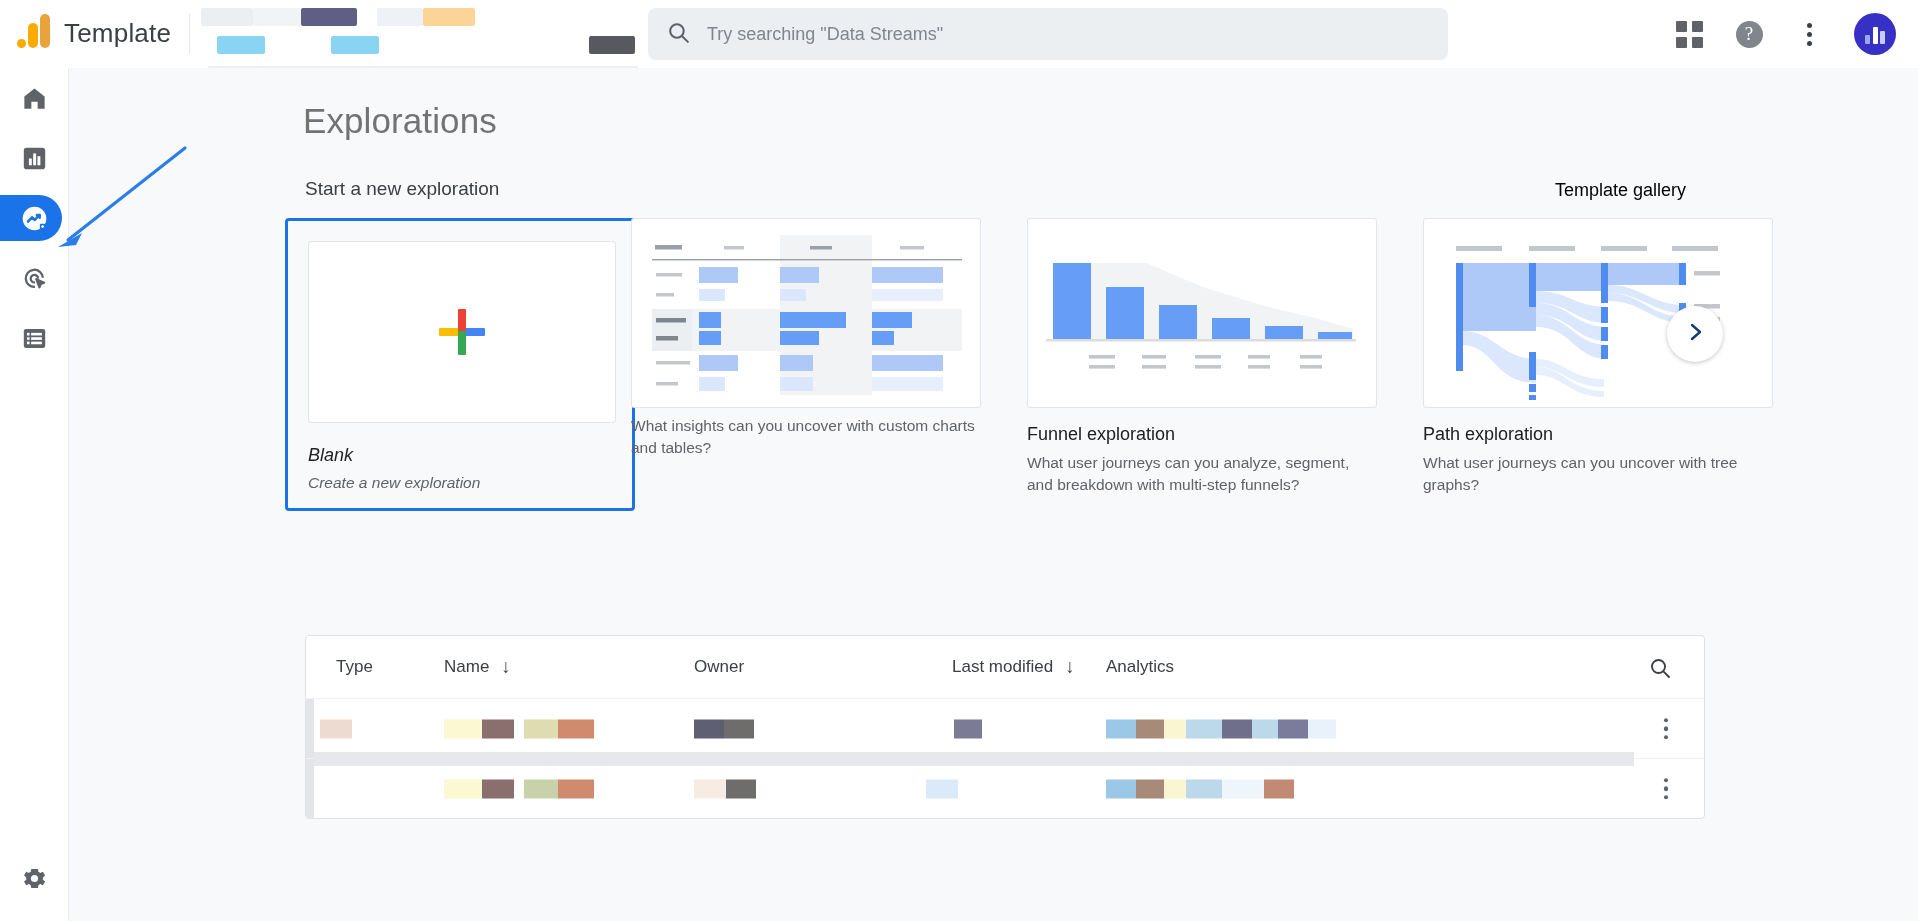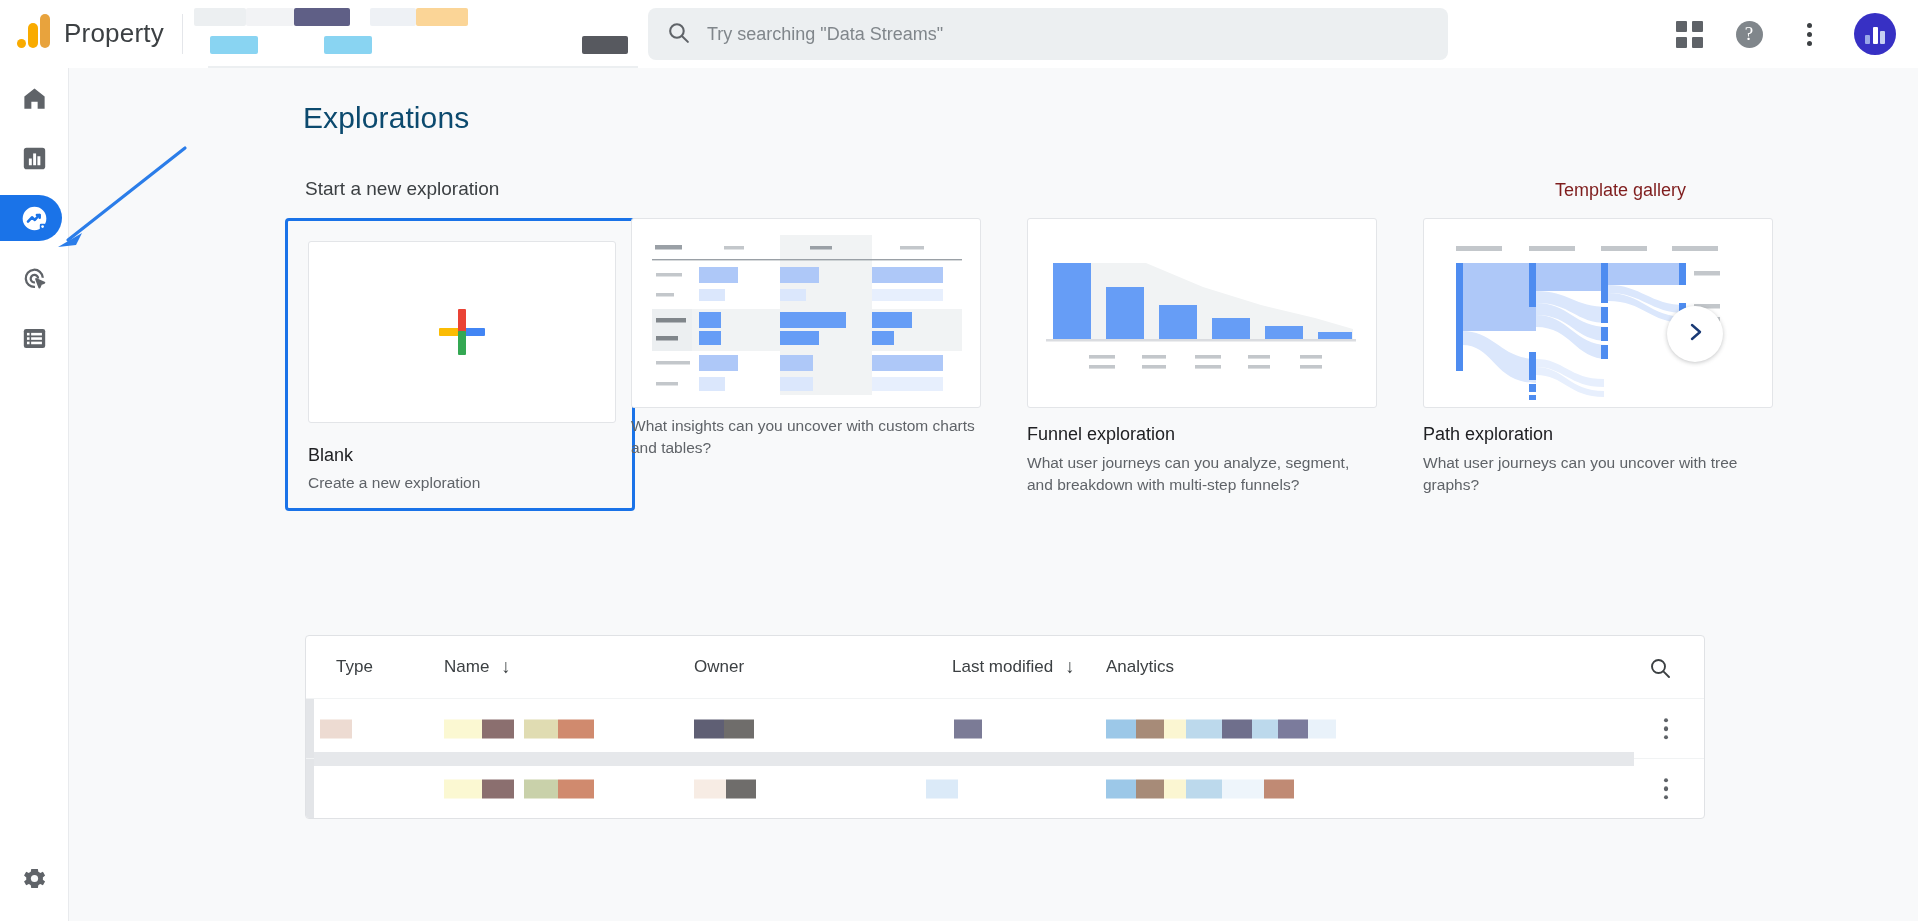--- a/index.html
+++ b/index.html
@@ -100,45 +100,45 @@
   .annot { position: absolute; left: 40px; top: 140px; width: 150px; height: 130px;
            pointer-events: none; z-index: 30; }
 
   
   .main {
     position: absolute; left: 69px; top: 68px; width: 1849px; height: 853px;
     background: #f8f9fa; overflow: hidden;
   }
   .page-title {
     position: absolute; left: 234px; top: 33px;
-    font-size: 30px; color: #0c4a6e; font-weight: 400; letter-spacing: .1px;
+    font-size: 35px; color: #737373; font-weight: 400; letter-spacing: .1px;
   }
   .section-label {
     position: absolute; left: 236px; top: 110px;
     font-size: 19px; color: #3c4043;
   }
   .tpl-gallery {
     position: absolute; right: 232px; top: 112px;
-    font-size: 18px; color: #7f1d1d; cursor: pointer; font-weight: 500;
+    font-size: 18px; color: #000000; cursor: pointer; font-weight: 500;
   }
 
   
   .cards { position: absolute; left: 216px; top: 150px;
            display: flex; gap: 46px; }
 
   .card { width: 350px; cursor: pointer; }
   .card .thumb {
     width: 350px; height: 190px; background: #fff;
     border: 1px solid #e3e5e8; border-radius: 3px; position: relative; overflow: hidden;
   }
   .card .ttl { margin-top: 16px; font-size: 18px; color: #202124; }
   .card .desc { margin-top: 7px; font-size: 15.5px; color: #5f6368; line-height: 1.45; }
 
   
-  .card.blank { width: 300px; }
+  .card.blank { width: 300px; font-style: italic; }
   .card.blank .frame {
     border: 3px solid #1a73e8; border-radius: 4px; background: #f8f9fa;
     padding: 20px 20px 14px 20px; width: 350px;
   }
   .card.blank .thumb { width: 308px; height: 182px;
     display: flex; align-items: center; justify-content: center; }
   .card.blank .ttl { margin-top: 22px; }
   .card.blank .desc { margin-top: 6px; }
 
   .gplus { position: relative; width: 46px; height: 46px; }
@@ -178,21 +178,21 @@
 
 <div class="app">
 
   <div class="topbar">
 
     <div class="ga-logo">
       <span class="b1"></span>
         <span class="b2"></span>
         <span class="b3"></span>
     </div>
-    <div class="brand">Property</div>
+    <div class="brand">Template</div>
     <div class="vdiv"></div>
 
     <div class="redact-zone" id="redactzone">
         <div class="rb" style="left: 5px; top: 8px; width: 52px; height: 18px; background: rgb(236, 239, 241);"></div>
         <div class="rb" style="left: 57px; top: 8px; width: 48px; height: 18px; background: rgb(242, 243, 245);"></div>
         <div class="rb" style="left: 105px; top: 8px; width: 56px; height: 18px; background: rgb(95, 95, 134);"></div>
         <div class="rb" style="left: 181px; top: 8px; width: 46px; height: 18px; background: rgb(238, 241, 245);"></div>
         <div class="rb" style="left: 227px; top: 8px; width: 52px; height: 18px; background: rgb(251, 213, 151);"></div>
         <div class="rb" style="left: 21px; top: 36px; width: 48px; height: 18px; background: rgb(137, 212, 242);"></div>
         <div class="rb" style="left: 135px; top: 36px; width: 48px; height: 18px; background: rgb(137, 212, 242);"></div>

